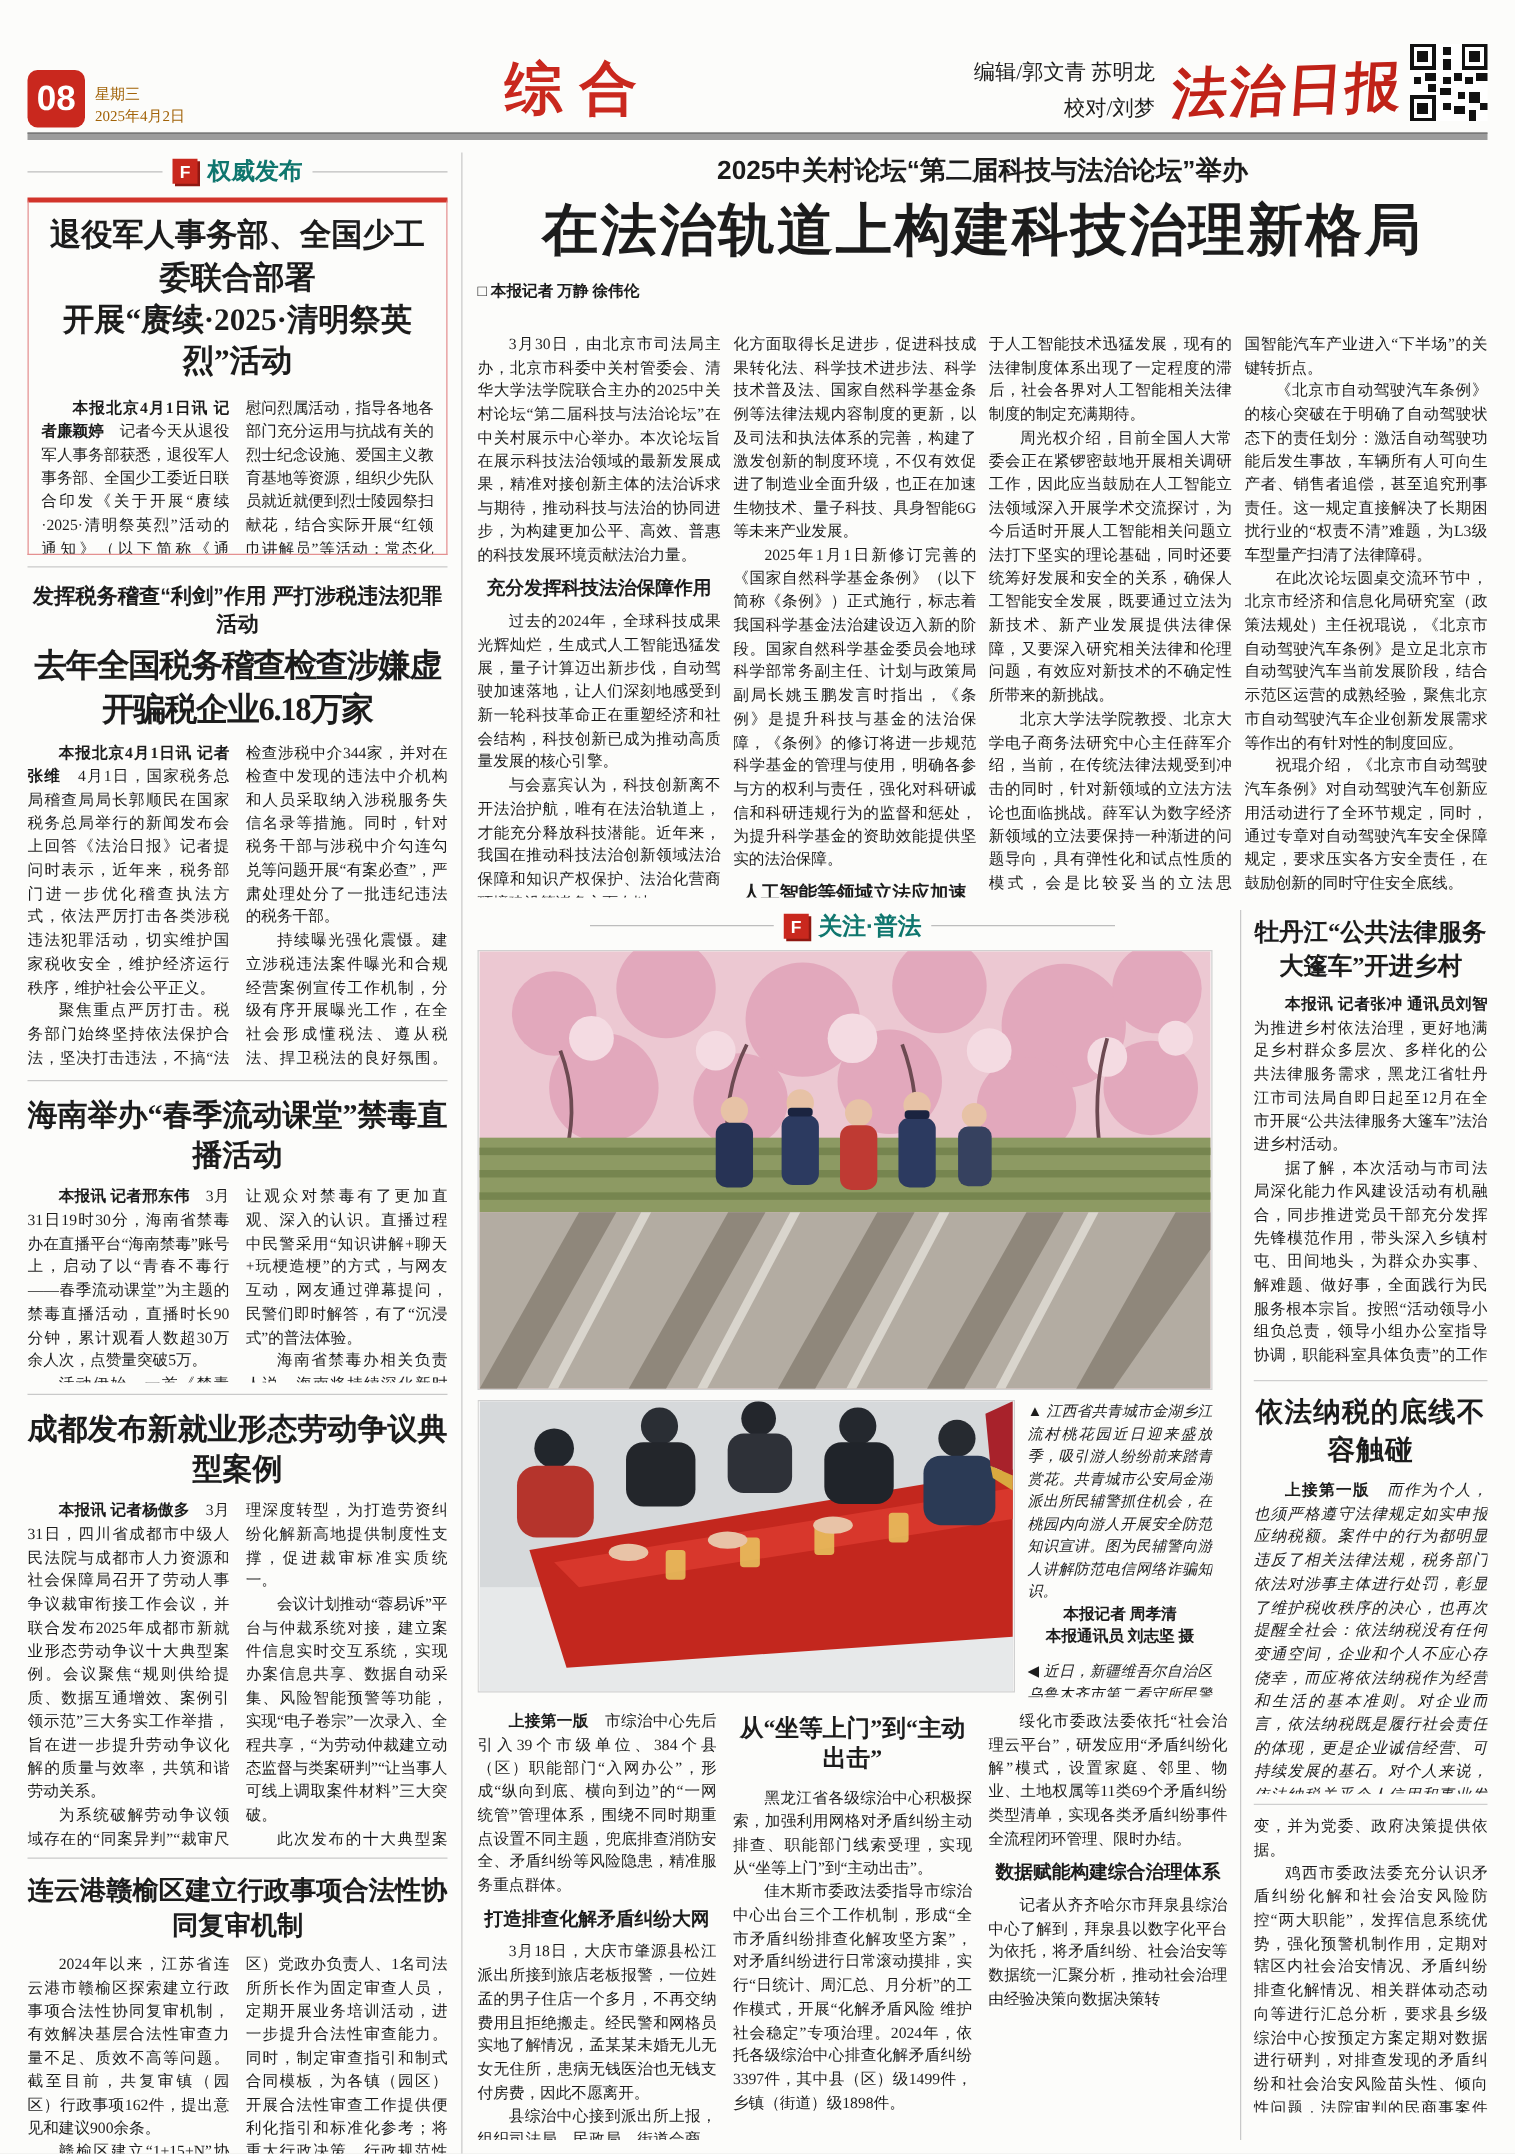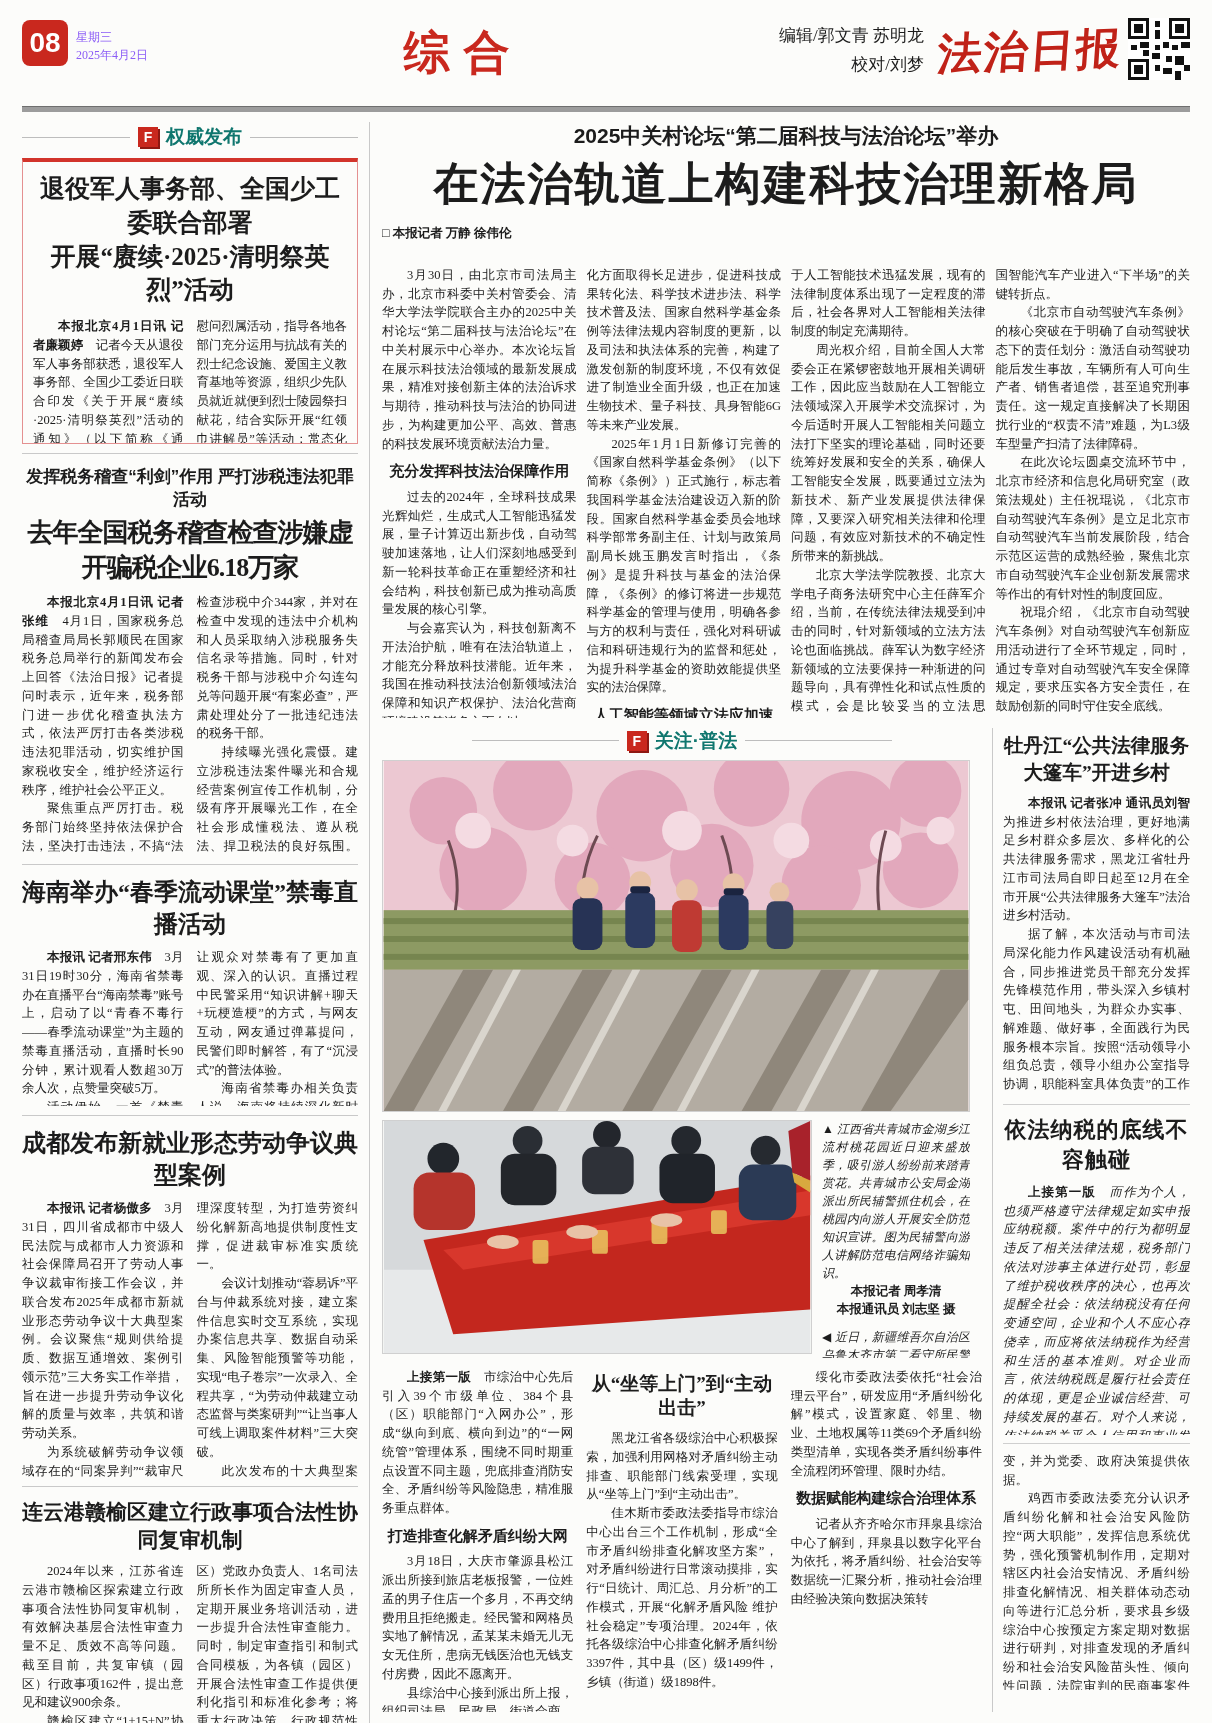--- a/index.html
+++ b/index.html
@@ -1,23 +1,23 @@
 <!DOCTYPE html>
 <html><head>
 <meta charset="utf-8">
 <style>
   html,body{margin:0;padding:0;background:#e8e8e4;}
   .page{width:1212px;height:1723px;margin:0 auto;background:#fcfcfa;overflow:hidden;
         font-family:"Liberation Serif","DejaVu Serif",serif;color:#1c1c1c;box-sizing:border-box;padding:14px 22px 0;}
   
-  .hdr{display:flex;align-items:flex-start;height:88px;}
+  .hdr{display:flex;align-items:flex-end;height:88px;}
   .pagenum{width:46px;height:46px;background:#c9281e;color:#fff;border-radius:8px;
            font-family:"Liberation Sans","DejaVu Sans",sans-serif;font-weight:bold;font-size:28px;
            display:flex;align-items:center;justify-content:center;margin-top:6px;}
-  .dateblk{font-size:12px;line-height:1.5;margin:14px 0 0 8px;color:#8b5cf6;}
+  .dateblk{font-size:12px;line-height:1.5;margin:14px 0 0 8px;color:#a16207;}
   .secname{flex:1;text-align:center;font-family:"Liberation Sans","DejaVu Sans",sans-serif;
            font-weight:900;font-size:46px;color:#c9281e;letter-spacing:14px;margin-top:8px;}
   .editors{font-size:17px;text-align:right;line-height:1.7;margin-top:8px;white-space:nowrap;}
   .masthead{font-size:44px;color:#c02218;font-weight:bold;font-family:"Liberation Serif","DejaVu Serif",serif;
             transform:skewX(-6deg) rotate(-2deg);margin:8px 6px 0 14px;letter-spacing:2px;}
   .qr{margin-top:4px;}
   .hdr-rule{height:5px;background:#9c9c9c;border-top:1px solid #6e6e6e;margin:4px 0 10px;}
   
   .content{display:flex;}
   .col-left{width:336px;flex:none;padding-right:11px;border-right:1px solid #c9c9c9;}

